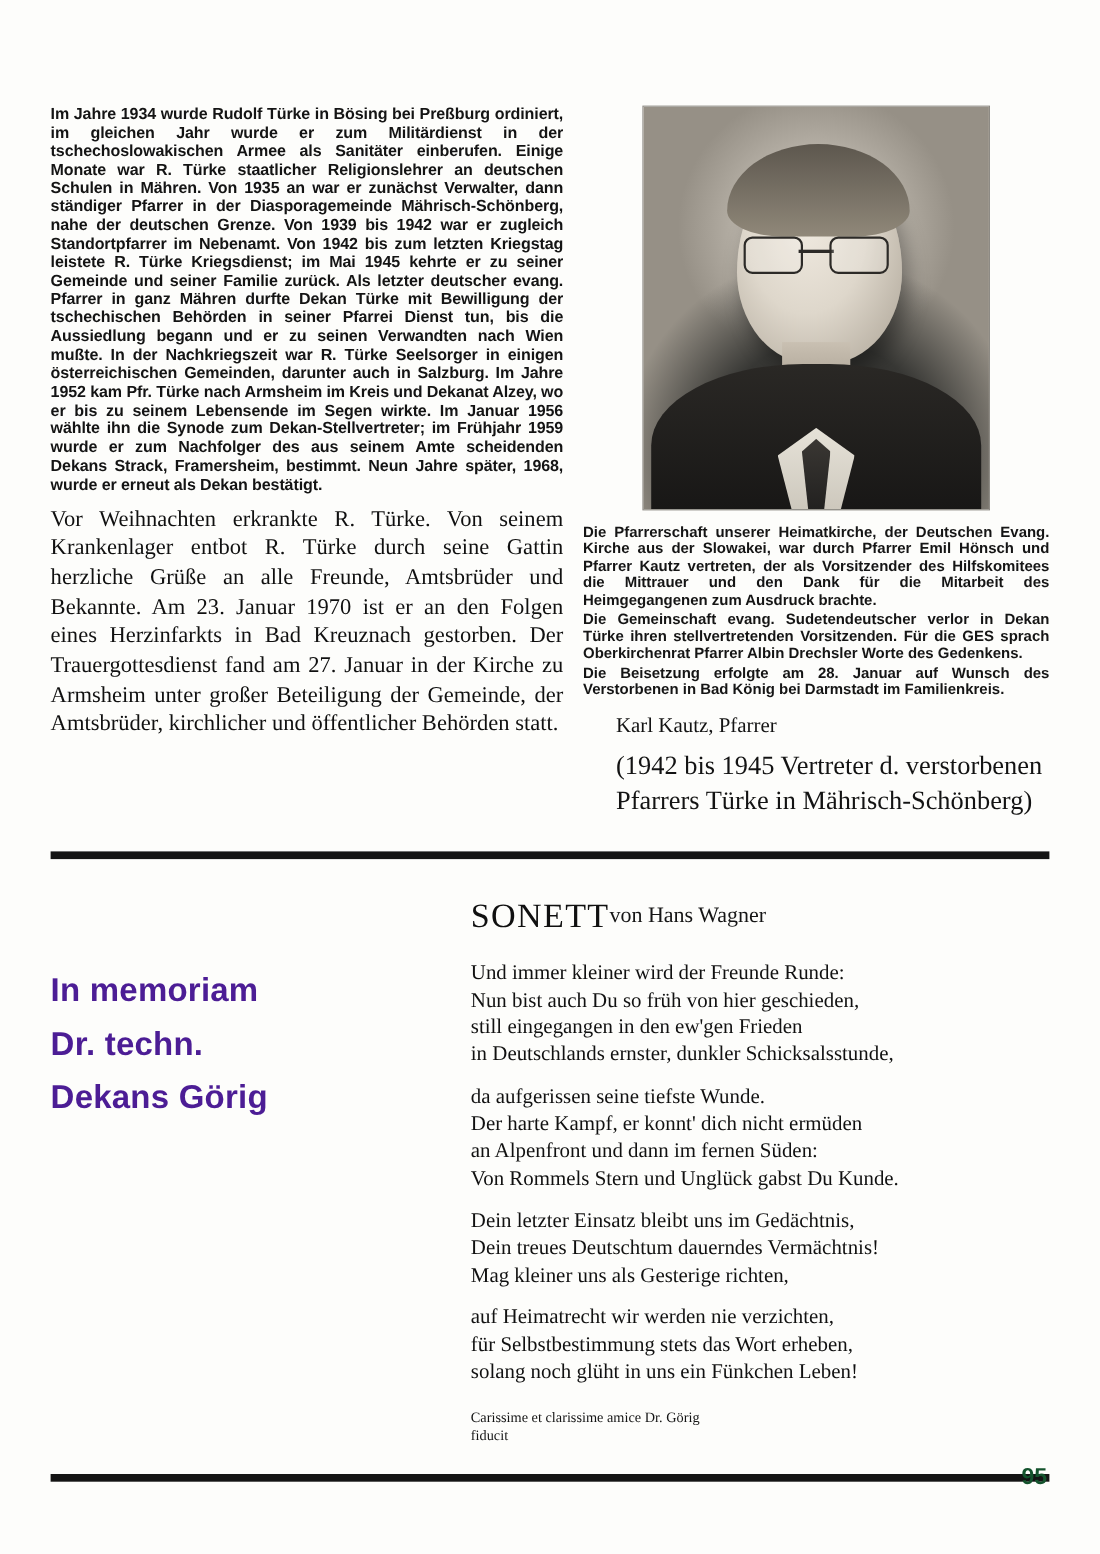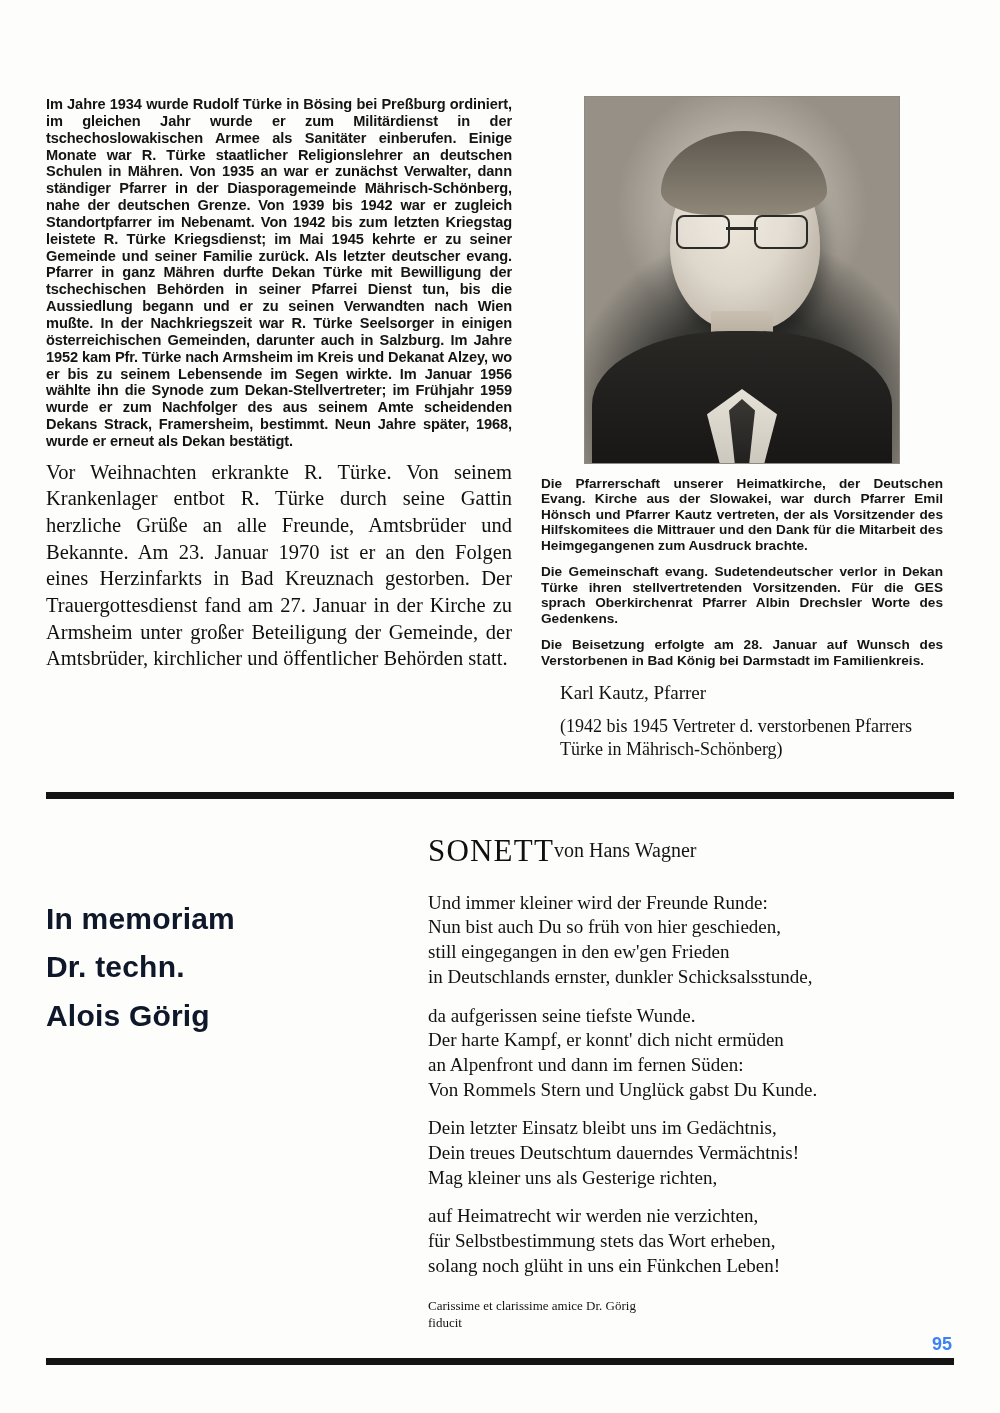--- a/index.html
+++ b/index.html
@@ -188,34 +188,34 @@
 
   .caption {
     margin-top: 12px;
     font-family: "Liberation Sans", sans-serif;
     font-size: 13.6px;
     line-height: 1.14;
     text-align: justify;
     font-weight: 600;
     color: #151515;
   }
-  .caption p { margin: 11px; }
+  .caption p { margin: 0; }
   .caption p + p { margin-top: 2px; }
 
   .signature {
     margin-top: 13px;
     font-family: "Liberation Serif", serif;
     font-size: 19px;
     line-height: 1.3;
     padding-left: 30px;
   }
   .signature .name { margin: 0; }
   .signature .role {
     margin: 9px 0 0 0;
-    font-size: 18px;
+    font-size: 24px;
   }
 
   
   .rule {
     height: 7px;
     background: #141414;
     margin: 22px 0 0 0;
   }
   .rule.top-rule { margin-top: 30px; }
   .rule.bottom-rule { margin-top: 26px; }
@@ -229,21 +229,21 @@
   .memoriam {
     width: 366px;
     padding-top: 62px;
   }
   .memoriam .line {
     font-family: "Liberation Sans", sans-serif;
     font-weight: 700;
     font-size: 30px;
     line-height: 1.62;
     letter-spacing: 0.2px;
-    color: #0f172a;
+    color: #4c1d95;
   }
 
   .sonett {
     width: 526px;
   }
   .sonett-head {
     display: flex;
     align-items: center;
     margin-bottom: 22px;
   }
@@ -272,22 +272,22 @@
     line-height: 1.30;
     margin-top: 20px;
   }
 
   .page-number {
     position: absolute;
     right: 48px;
     bottom: 58px;
     font-family: "Liberation Sans", sans-serif;
     font-weight: 700;
-    font-size: 18px;
-    color: #3b82f6;
+    font-size: 21px;
+    color: #14532d;
   }
 </style>
 </head>
 <body>
 
 <div class="page">
   <div class="content">
 
     <div class="top-section">
 
@@ -331,21 +331,21 @@
       </div>
     </div>
 
     <div class="rule top-rule"></div>
 
     <div class="bottom-section">
 
       <div class="memoriam">
         <div class="line">In memoriam</div>
         <div class="line">Dr. techn.</div>
-        <div class="line">Alois Görig</div>
+        <div class="line">Dekans Görig</div>
       </div>
 
       <div class="sonett">
         <div class="sonett-head">
           <span class="sonett-title">SONETT</span>
           <span class="sonett-author">von Hans Wagner</span>
         </div>
 
         <div class="stanza">
           <div>Und immer kleiner wird der Freunde Runde:</div>

